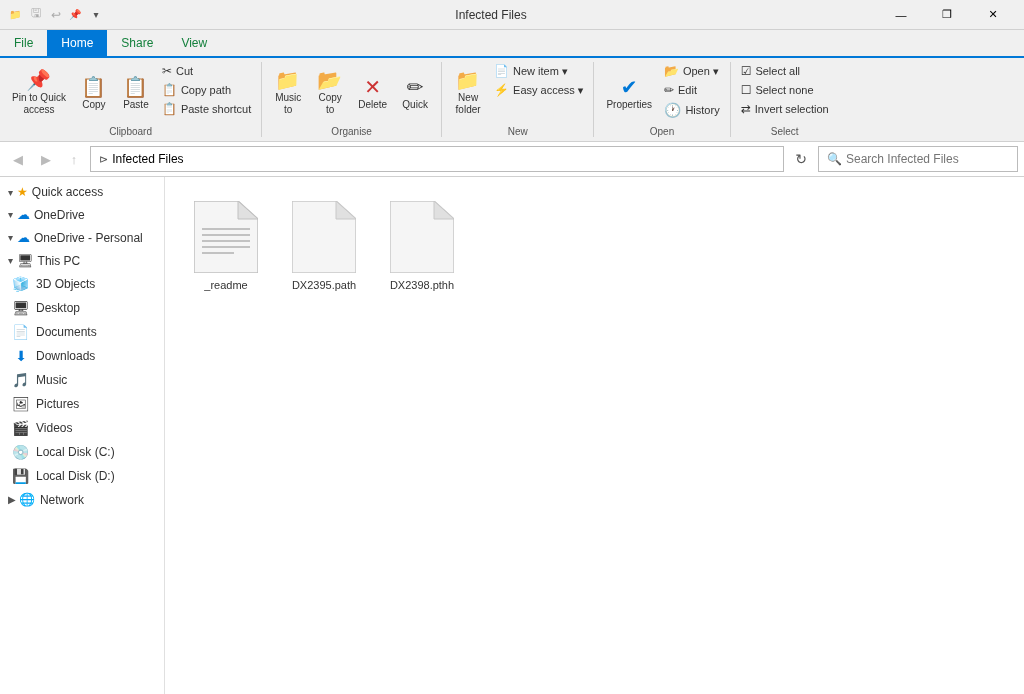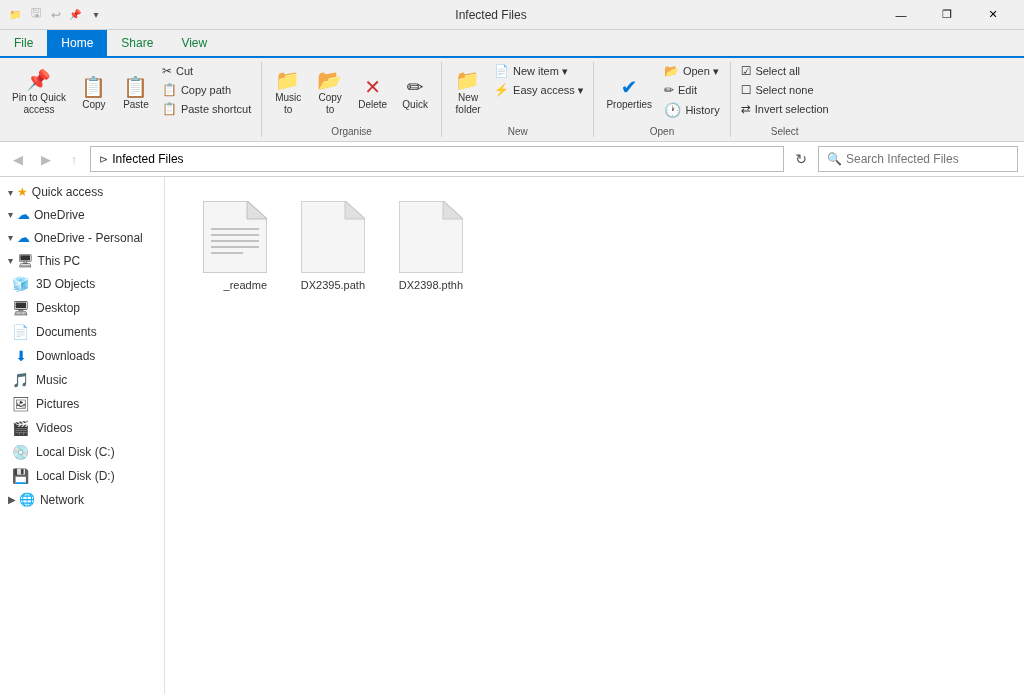--- a/index.html
+++ b/index.html
@@ -211,21 +211,21 @@
       overflow-y: auto;
       padding: 16px;
       display: flex;
       flex-wrap: wrap;
       align-content: flex-start;
       gap: 8px;
     }
     .file-item {
       display: flex;
       flex-direction: column;
-      align-items: flex-end;
+      align-items: center;
       width: 90px;
       padding: 8px 4px;
       cursor: pointer;
       border-radius: 2px;
       gap: 6px;
     }
     .file-icon {
       width: 64px;
       height: 72px;
       position: relative;
@@ -300,20 +300,21 @@
         <div class="ribbon-btn-small">
           <span class="icon" style="font-size:12px;">📋</span>
           <span>Copy path</span>
         </div>
         <div class="ribbon-btn-small">
           <span class="icon" style="font-size:12px;">📋</span>
           <span>Paste shortcut</span>
         </div>
       </div>
     </div>
+    <div class="ribbon-group-label">Clipboard</div>
   </div>
 
   <div class="ribbon-group">
     <div class="ribbon-group-content">
       <div class="ribbon-btn" style="min-height:62px;">
         <div class="icon">📁</div>
         <div class="label" style="white-space:pre-line;text-align:center;font-size:10px;line-height:1.2;">Music
 to</div>
       </div>
       <div class="ribbon-btn" style="min-height:62px;">

